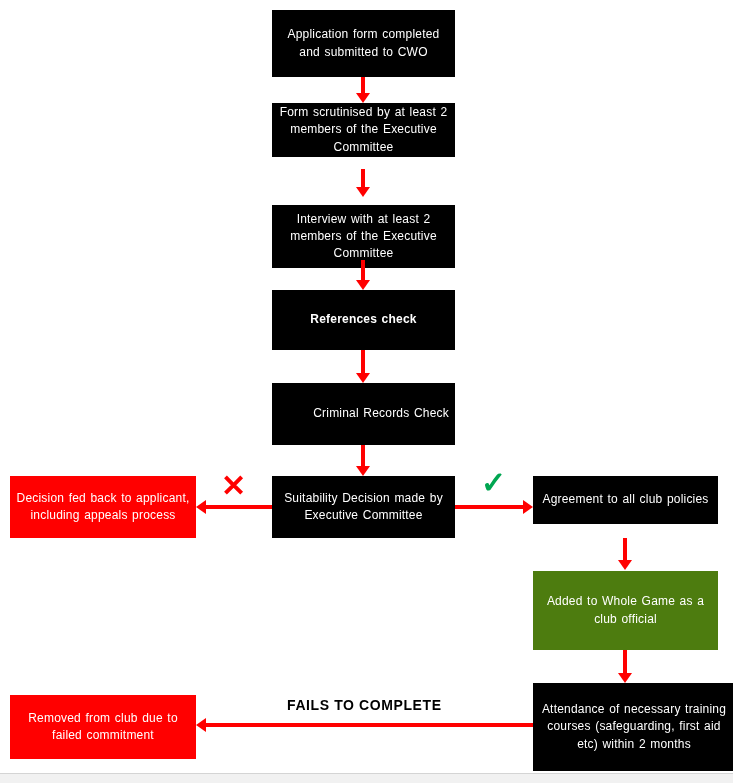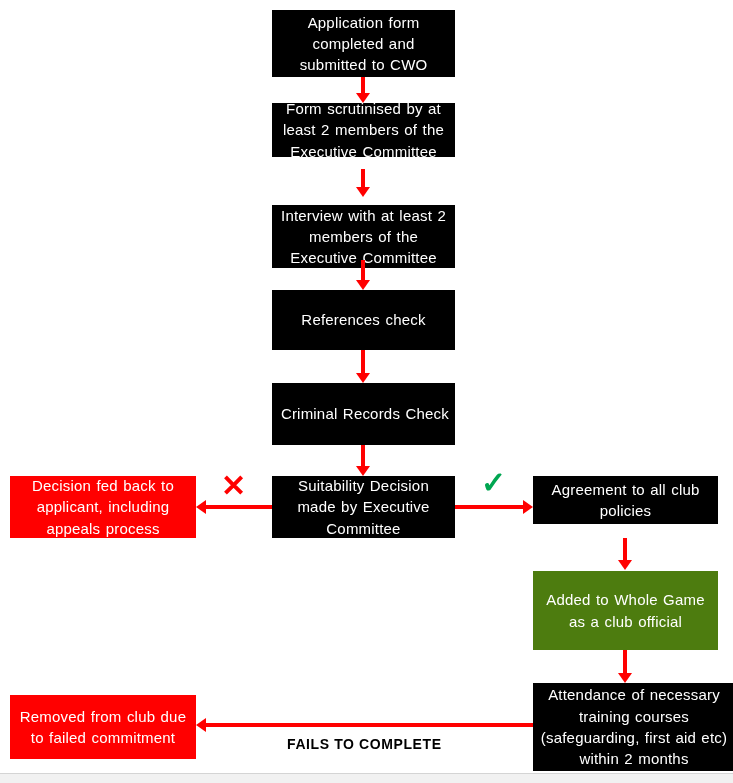--- a/index.html
+++ b/index.html
@@ -18,21 +18,21 @@
     overflow: hidden;
   }
   .node {
     position: absolute;
     box-sizing: border-box;
     display: flex;
     align-items: center;
     justify-content: center;
     text-align: center;
     color: #ffffff;
-    font-size: 15px;
+    font-size: 12px;
     line-height: 1.42;
     letter-spacing: 0.2px;
     padding: 6px 6px;
     word-spacing: 1px;
   }
   .node.black { background: #000000; }
   .node.red   { background: #FF0000; }
   .node.green { background: #4d7c0f; }
 
   .node-text { display: block; width: 100%; }
@@ -117,21 +117,21 @@
   <div class="conn v-stem" style="left:361px; top:169px; width:4px; height:19px;"></div>
   <div class="conn arrow-down" style="left:356px; top:187px;"></div>
 
   <div class="node black" style="left:272px; top:197px; width:183px; height:63px;margin-top:8px;">
     <span class="node-text">Interview with at least 2 members of the Executive Committee</span>
   </div>
 
   <div class="conn v-stem" style="left:361px; top:260px; width:4px; height:21px;"></div>
   <div class="conn arrow-down" style="left:356px; top:280px;"></div>
 
-  <div class="node black" style="left:272px; top:290px; width:183px; height:60px;">
+  <div class="node black" style="left:272px; top:290px; width:183px; height:60px;font-weight:bold;">
     <span class="node-text">References check</span>
   </div>
 
   <div class="conn v-stem" style="left:361px; top:350px; width:4px; height:24px;"></div>
   <div class="conn arrow-down" style="left:356px; top:373px;"></div>
 
   <div class="node black" style="left:272px; top:383px; width:183px; height:62px;text-align:right;">
     <span class="node-text">Criminal Records Check</span>
   </div>
 
@@ -174,17 +174,17 @@
     <span class="node-text">Attendance of necessary training courses (safeguarding, first aid etc) within 2 months</span>
   </div>
 
   <div class="node red" style="left:10px; top:695px; width:186px; height:64px;">
     <span class="node-text">Removed from club due to failed commitment</span>
   </div>
 
   <div class="conn h-stem" style="left:206px; top:723px; width:327px; height:4px;"></div>
   <div class="conn arrow-left" style="left:196px; top:718px;"></div>
 
-  <span class="edge-label" style="left:287px; top:736px;">FAILS TO COMPLETE</span>
+  <span class="edge-label" style="left:287px; top:697px;">FAILS TO COMPLETE</span>
 
   <div class="footer-strip" style="top:773px; height:10px;"></div>
 
 </div>
 
 </body></html>

